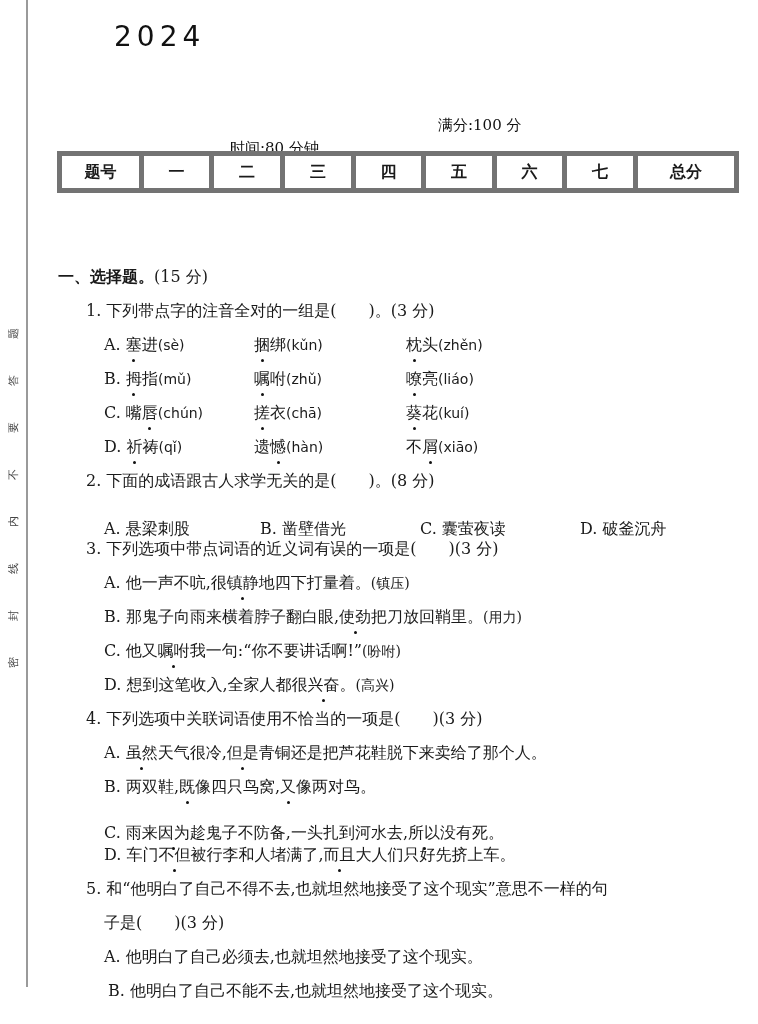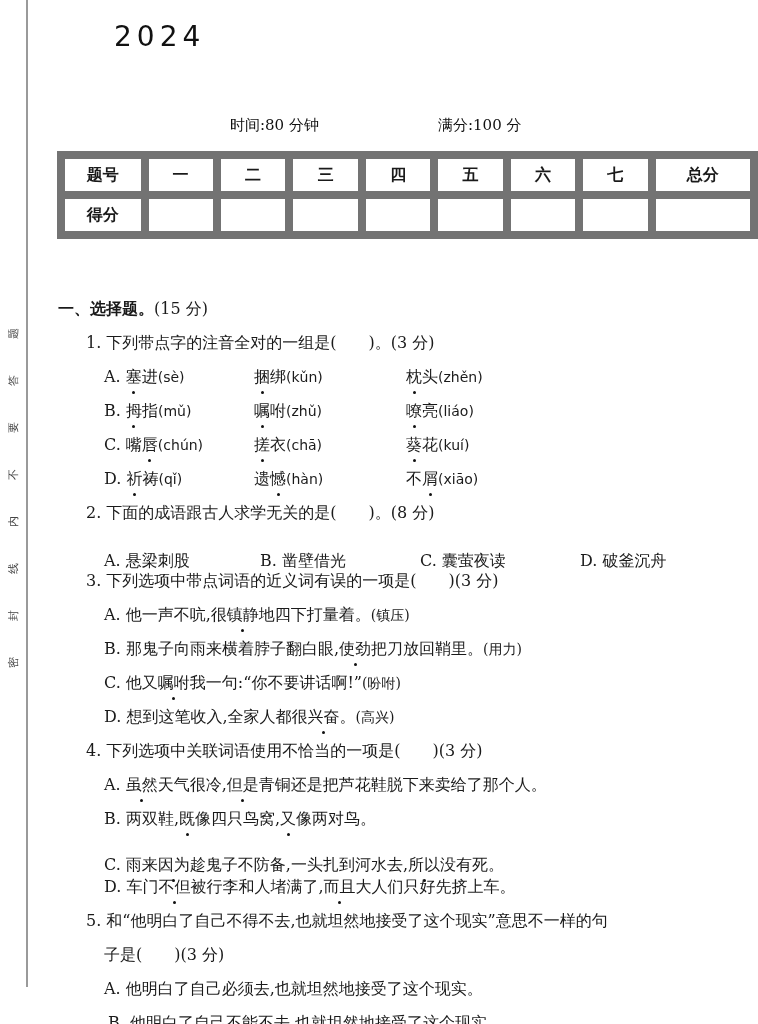--- a/index.html
+++ b/index.html
@@ -11,29 +11,29 @@
   .seal-text {
     position: absolute; left: 4px; top: 328px; width: 18px; height: 340px;
     display: flex; flex-direction: column; justify-content: space-between; align-items: center;
   }
   .seal-text span { display: block; font-size: 11px; color: #444; transform: rotate(-90deg); line-height: 1; }
   .year {
     position: absolute; left: 114px; top: 20px; font-family: "DejaVu Sans", sans-serif;
     font-size: 28px; letter-spacing: 5px; color: #111; font-weight: normal; text-align: right;
   }
   .meta { position: absolute; top: 116px; font-size: 15px; color: #111; }
-  .meta.time { left: 230px; }
+  .meta.time { left: 230px; margin-top: 23px; }
   .meta.full { left: 438px; }
   table.score {
     position: absolute; left: 57px; top: 151px; border-collapse: collapse;
     font-family: "DejaVu Sans", sans-serif; font-weight: bold; font-size: 16px;
   }
-  table.score td { border: 8px solid #737373; height: 32px; text-align: center; padding: 0; }
+  table.score td { border: 5px solid #737373; height: 32px; text-align: center; padding: 0; }
   .content { position: absolute; left: 58px; top: 262px; width: 690px; }
-  .line { position: absolute; white-space: nowrap; font-size: 16px; line-height: 22px; margin-top: 32px; }
+  .line { position: absolute; white-space: nowrap; font-size: 16px; line-height: 22px; }
   .sec-title { font-weight: bold; font-family: "DejaVu Sans", sans-serif; }
   .dot { position: relative; display: inline-block; }
   .dot::after {
     content: ""; position: absolute; left: 50%; bottom: -6px; width: 3px; height: 3px;
     margin-left: -1.5px; border-radius: 50%; background: #111;
   }
   .opt { display: inline-block; }
   .py { font-family: "DejaVu Sans", sans-serif; font-size: 14px; }
   .sm { font-size: 14px; }
 </style>
@@ -61,31 +61,20 @@
       <tr>
     <td style="width:77px">题号</td>
     <td style="width:65px">一</td>
     <td style="width:66px">二</td>
     <td style="width:66px">三</td>
     <td style="width:65px">四</td>
     <td style="width:66px">五</td>
     <td style="width:65px">六</td>
     <td style="width:66px">七</td>
     <td style="width:96px">总分</td>
-  </tr>
-  <tr>
-    <td>得分</td>
-    <td></td>
-    <td></td>
-    <td></td>
-    <td></td>
-    <td></td>
-    <td></td>
-    <td></td>
-    <td></td>
   </tr>
 </tbody>
   </table>
 
 <div class="content">
   <div class="line" style="left:0;top:4px">
     <span class="sec-title">一、选择题。</span><span>(15 分)</span>
   </div>
 
   <div class="line" style="left:28px;top:38px">1. 下列带点字的注音全对的一组是(　　)。(3 分)</div>

